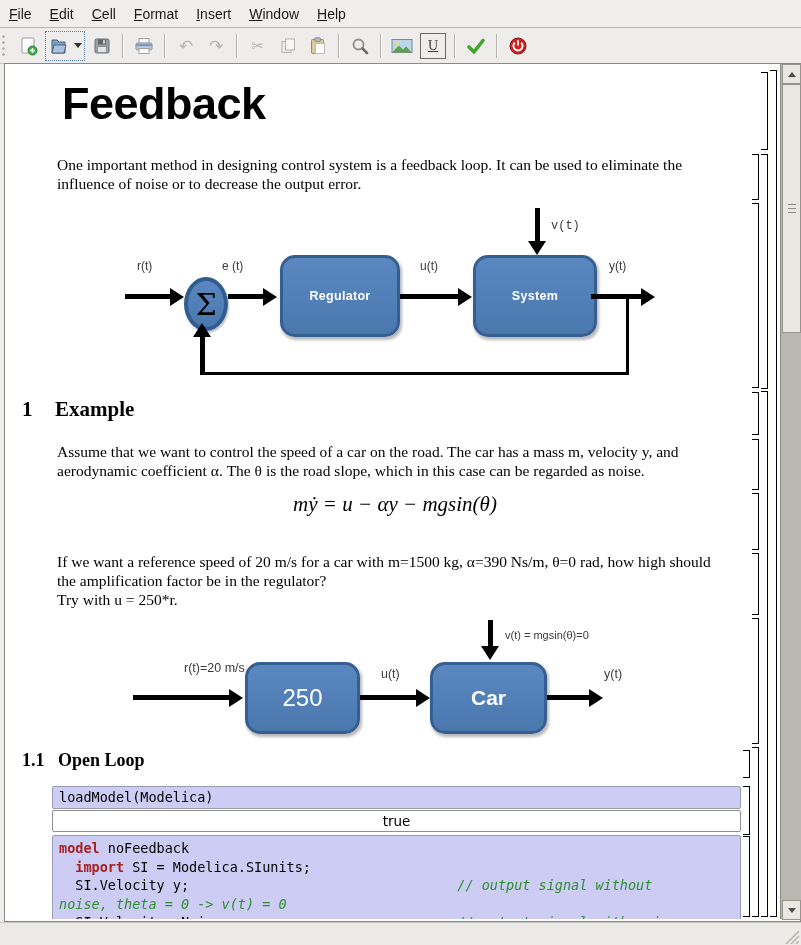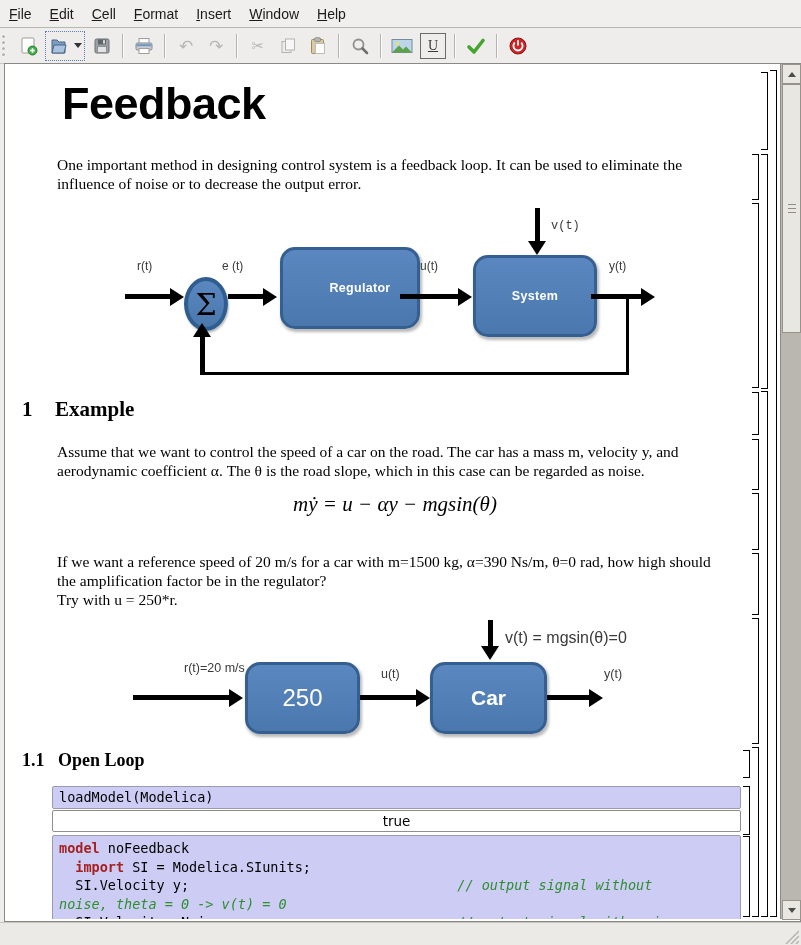--- a/index.html
+++ b/index.html
@@ -231,21 +231,21 @@
       <div class="head-right" style="left:45px;top:83px;"></div>
 
       <div id="sumcircle" style="left:59px;top:72px;width:36px;height:46px;font-size:30px;font-family:'DejaVu Serif',serif;">
         <span>Σ</span>
       </div>
 
       <span class="lbl" style="left:97px;top:54px;">e (t)</span>
       <div class="hline" style="left:103px;top:89px;width:35px;"></div>
       <div class="head-right" style="left:138px;top:83px;"></div>
 
-      <div class="block" style="left:155px;top:42px;width:114px;height:76px;font-size:12.5px;font-weight:bold;letter-spacing:.3px;padding-left:20px;">
+      <div class="block" style="left:155px;top:50px;width:114px;height:76px;font-size:12.5px;font-weight:bold;letter-spacing:.3px;">
         <span>Regulator</span>
       </div>
 
       <span class="lbl" style="left:295px;top:54px;">u(t)</span>
       <div class="hline" style="left:275px;top:89px;width:58px;"></div>
       <div class="head-right" style="left:333px;top:83px;"></div>
 
       <div class="block" style="left:348px;top:50px;width:118px;height:76px;font-size:12.5px;font-weight:bold;letter-spacing:.3px;">
         <span>System</span>
       </div>
@@ -278,21 +278,21 @@
 
     <div class="para serif" style="left:52px;top:488px;">
       <div>If we want a reference speed of 20 m/s for a car with m=1500 kg, α=390 Ns/m, θ=0 rad, how high should</div>
       <div>the amplification factor be in the regulator?</div>
       <div>Try with u = 250*r.</div>
     </div>
 
     <div class="abs" style="left:125px;top:554px;width:535px;height:125px;">
       <div class="vline" style="left:358px;top:2px;height:26px;"></div>
       <div class="head-down" style="left:351px;top:28px;"></div>
-      <span class="lbl" style="left:375px;top:11px;font-size:16px;">v(t) = mgsin(θ)=0</span>
+      <span class="lbl" style="left:375px;top:11px;font-size:11px;">v(t) = mgsin(θ)=0</span>
 
       <span class="lbl" style="left:54px;top:43px;font-size:12.5px;">r(t)=20 m/s</span>
       <div class="hline" style="left:3px;top:77px;width:96px;"></div>
       <div class="head-right" style="left:99px;top:71px;"></div>
 
       <div class="block" style="left:115px;top:44px;width:109px;height:66px;font-size:24px;">
         <span>250</span>
       </div>
 
       <span class="lbl" style="left:251px;top:49px;font-size:12.5px;">u(t)</span>

